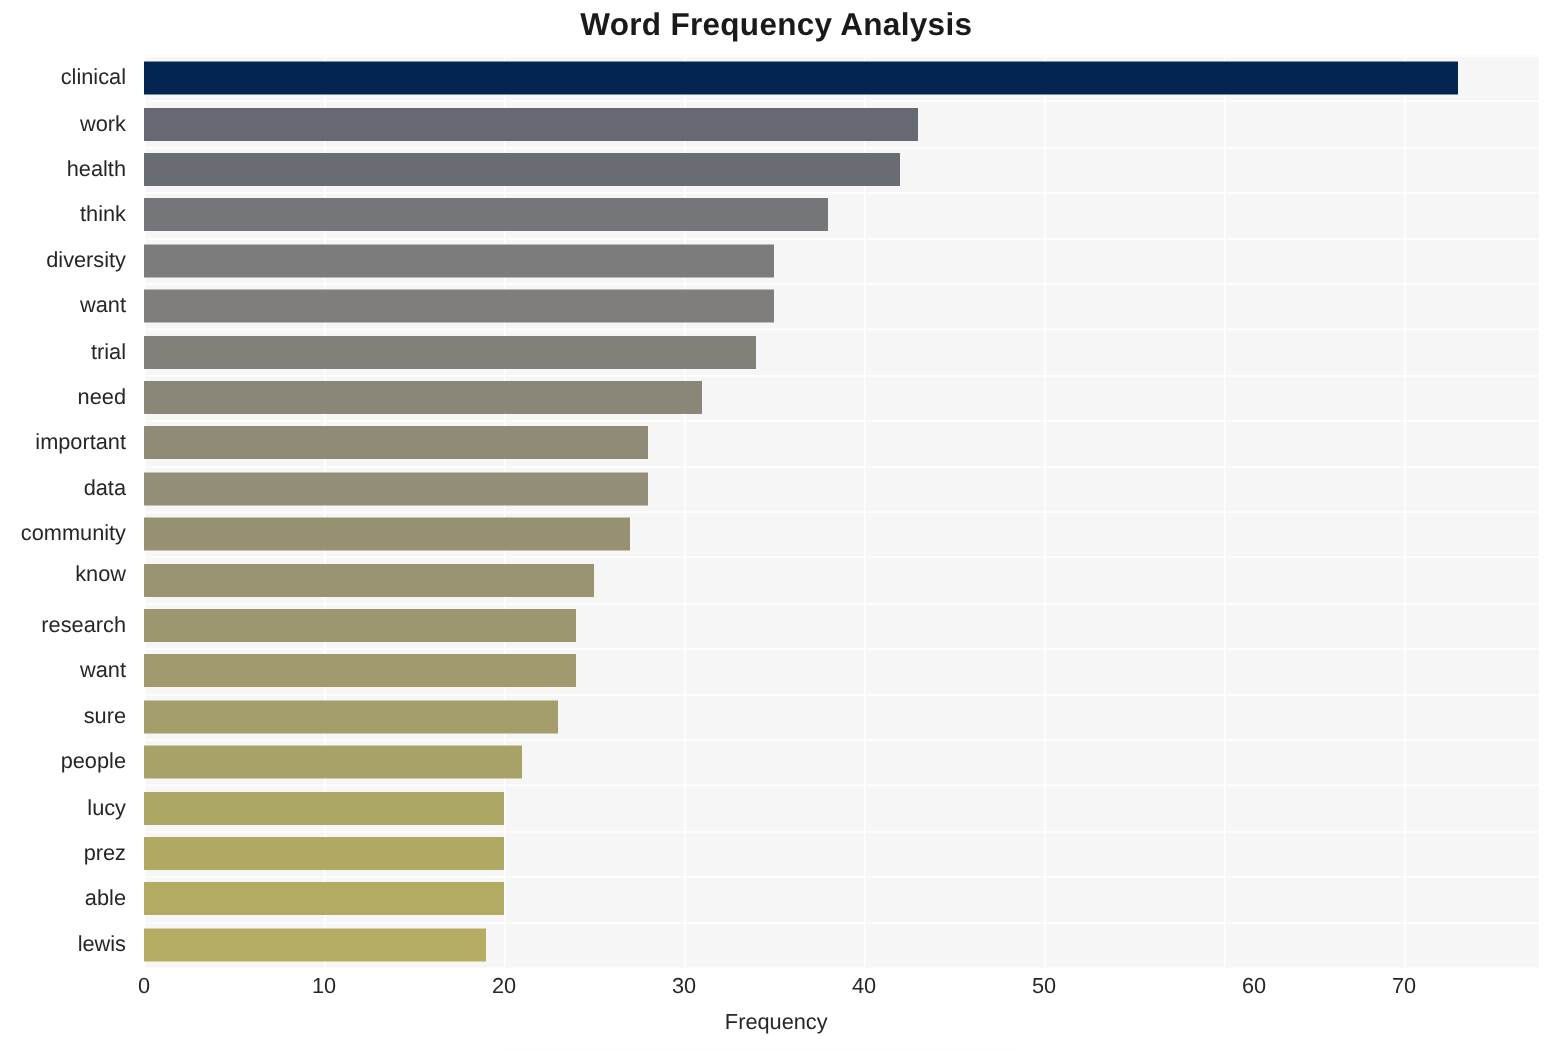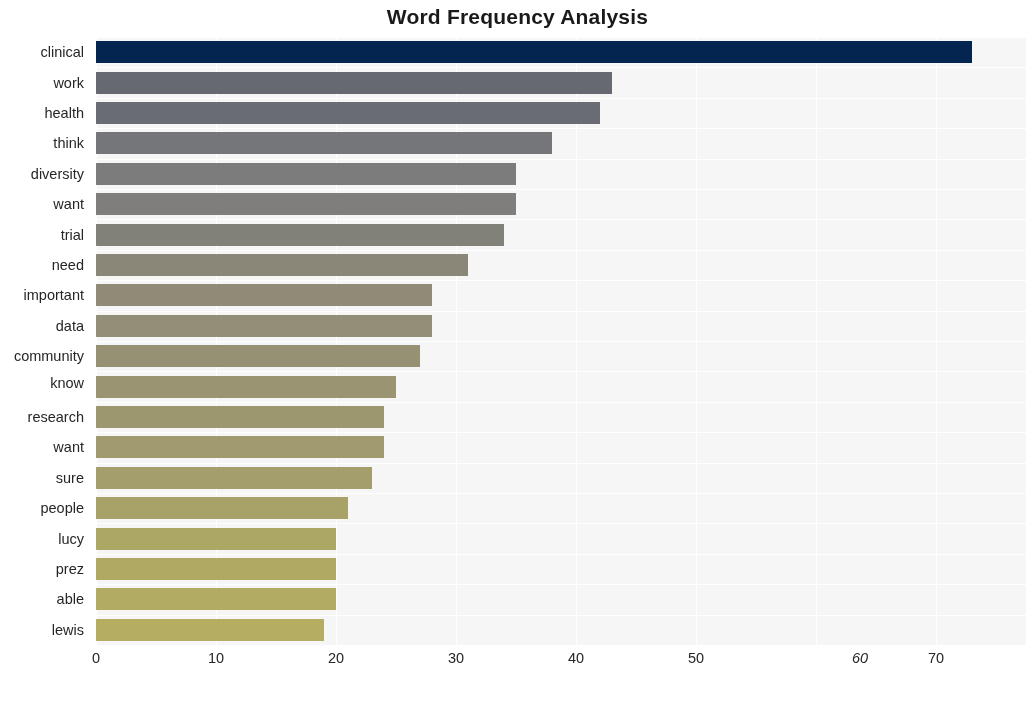--- a/index.html
+++ b/index.html
@@ -209,17 +209,18 @@
       <div class="ytick" style="top: 551.4px;">able</div>
       <div class="ytick" style="top: 581.8px;">lewis</div>
     </div>
   <div id="xlabels">
       <div class="xtick" style="left: 96px;">0</div>
       <div class="xtick" style="left: 216px;">10</div>
       <div class="xtick" style="left: 336px;">20</div>
       <div class="xtick" style="left: 456px;">30</div>
       <div class="xtick" style="left: 576px;">40</div>
       <div class="xtick" style="left: 696px;">50</div>
-      <div class="xtick" style="left: 860px; font-style: italic;">60</div>
+      <div class="xtick" style="left: 836px;">60</div>
       <div class="xtick" style="left: 936px;">70</div>
     </div>
+  <div id="xaxis-label">Frequency</div>
 
 </div>
 
 </body></html>

